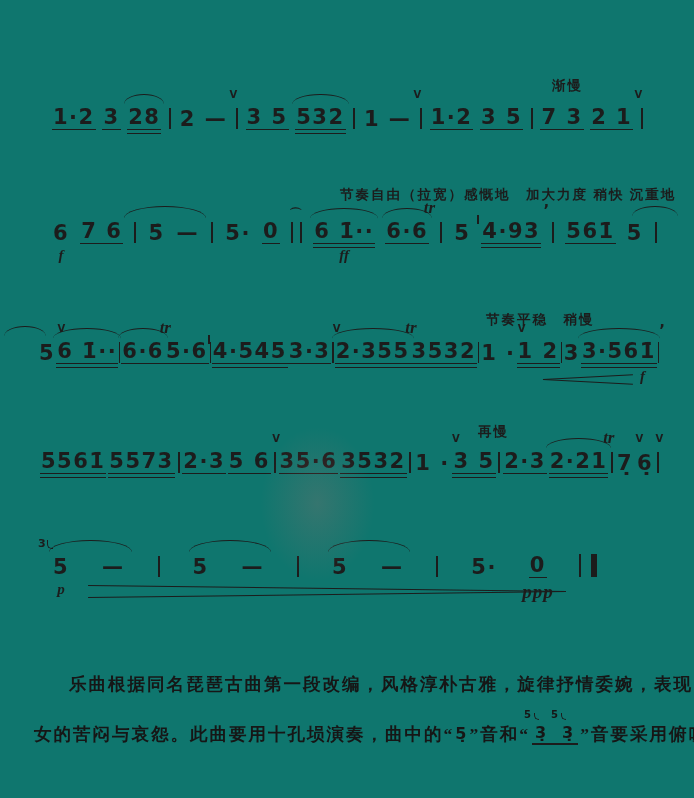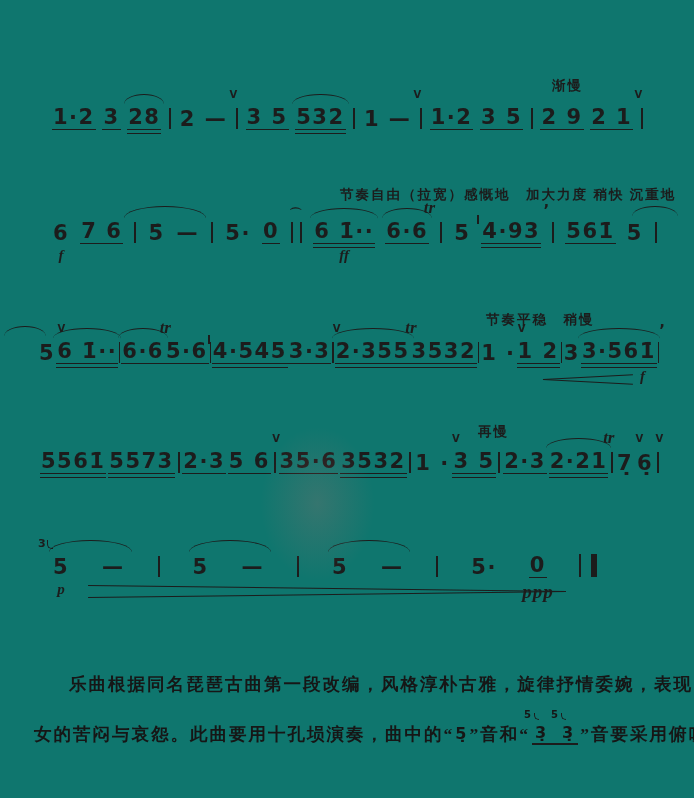--- a/index.html
+++ b/index.html
@@ -102,21 +102,21 @@
           </div>
           <div class="bar "></div>
           <div class="tok">
             <span class="nt u1">1·2</span>
           </div>
           <div class="tok">
             <span class="nt u1">3 5</span>
           </div>
           <div class="bar "></div>
           <div class="tok">
-            <span class="nt u1">2 9</span>
+            <span class="nt u1">7 3</span>
           </div>
           <div class="tok">
             <span class="sup v">V</span>
             <span class="nt u1">2 1</span>
           </div>
           <div class="bar "></div>
         </div>
       </div>
       <div class="score-line" style="top: 218px; left: 52px; width: 606px;">
         <span class="ann" style="position: absolute; left: 288px; top: -32px; text-align: right;">节奏自由（拉宽）感慨地　加大力度 稍快 沉重地</span>

